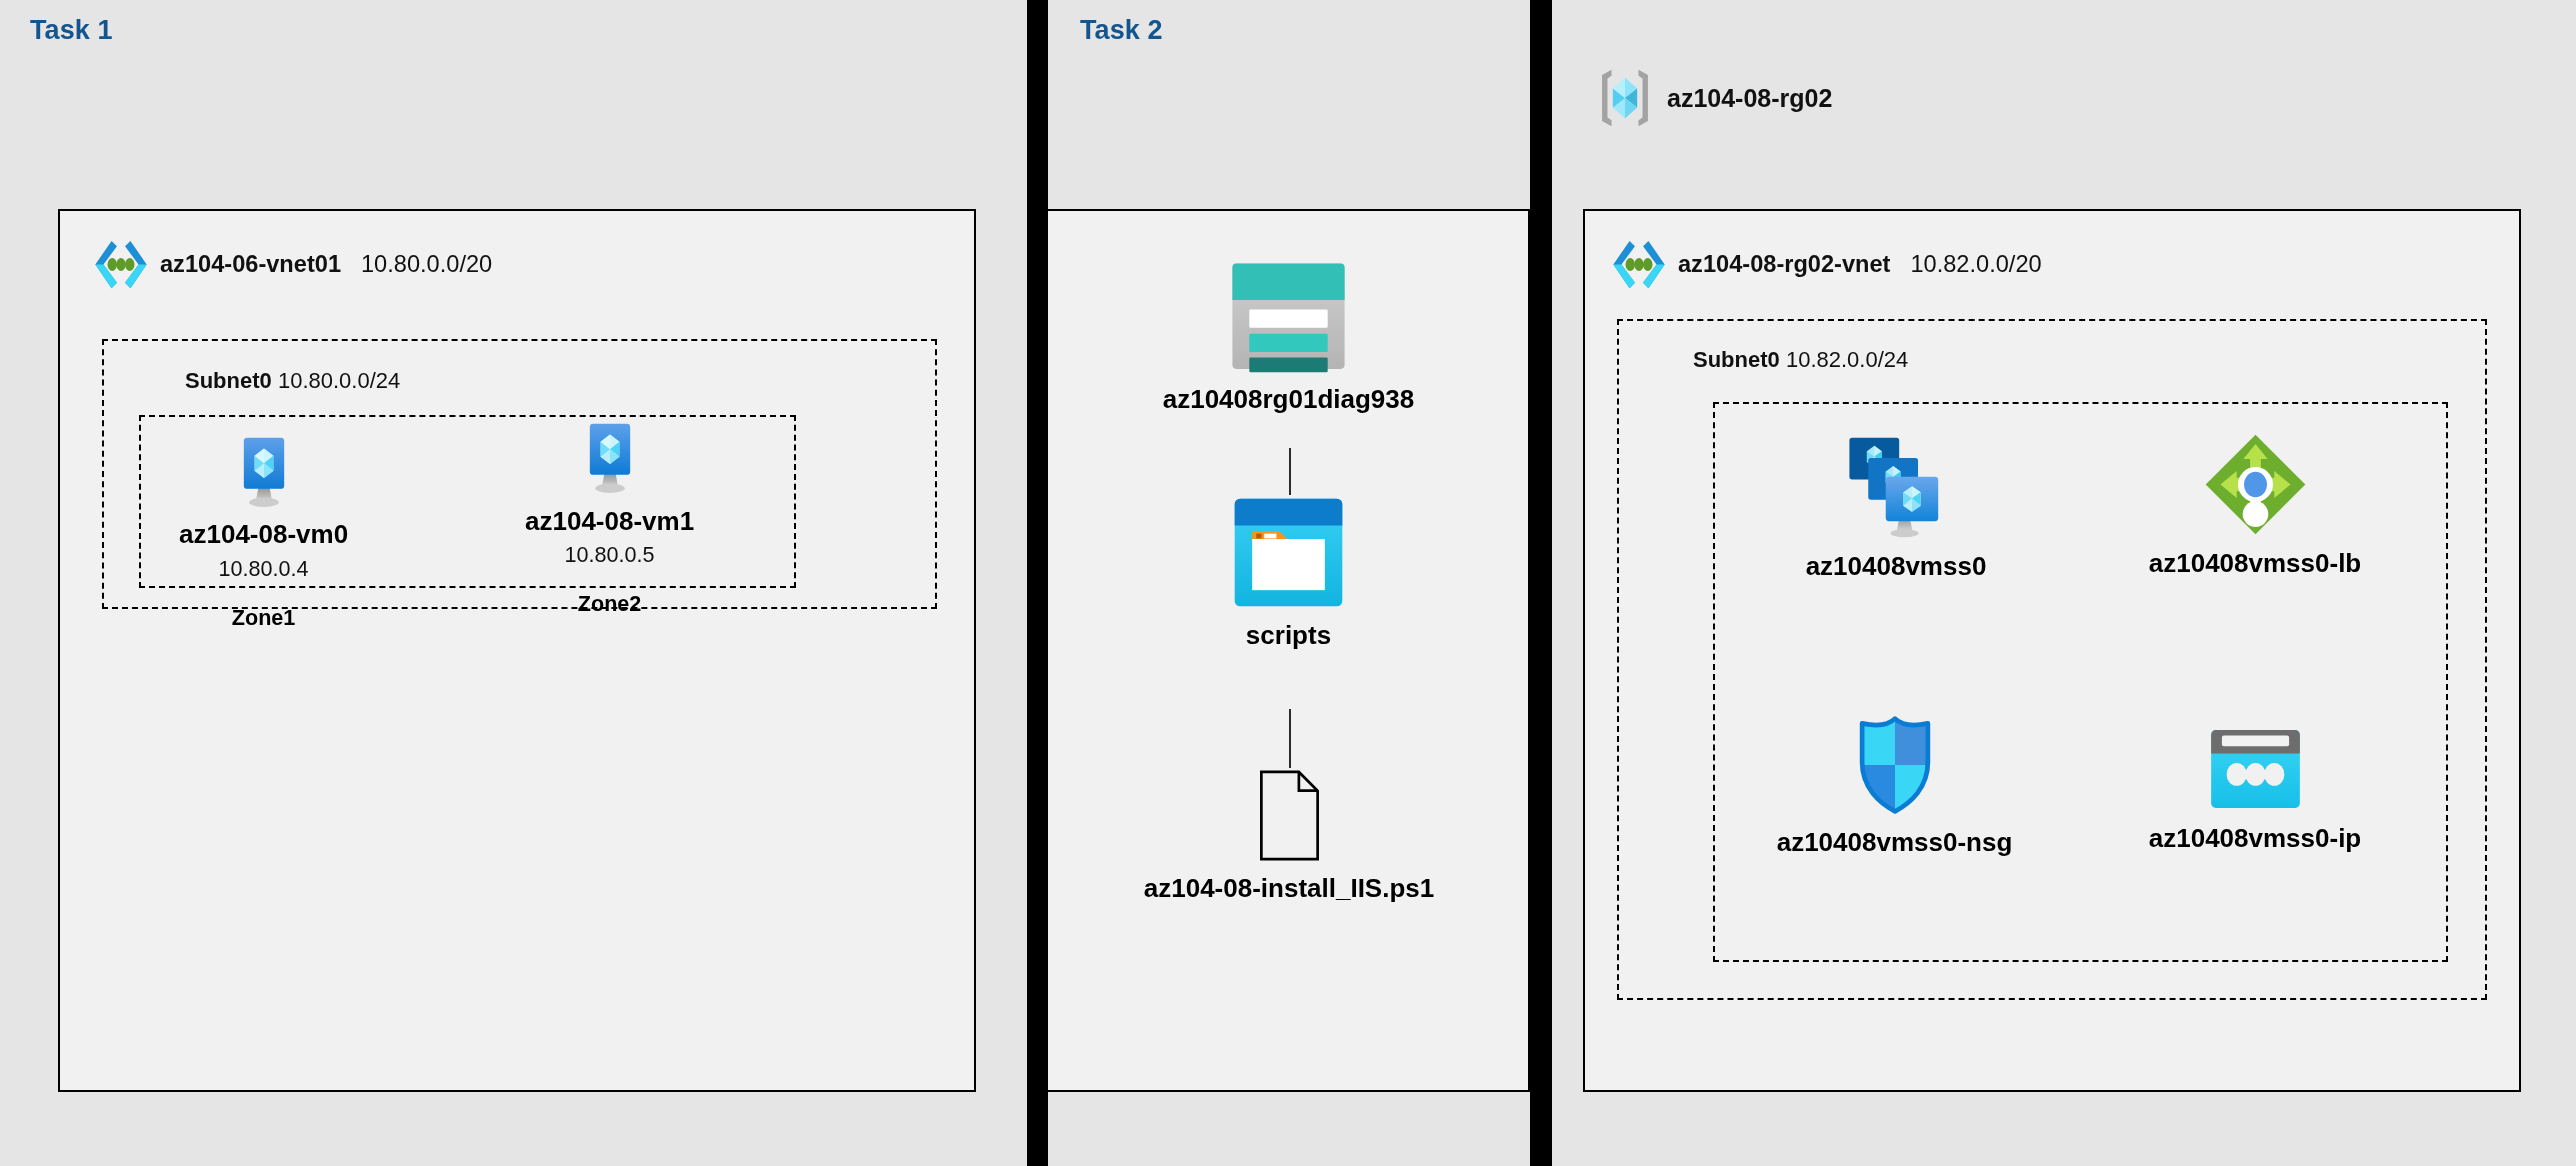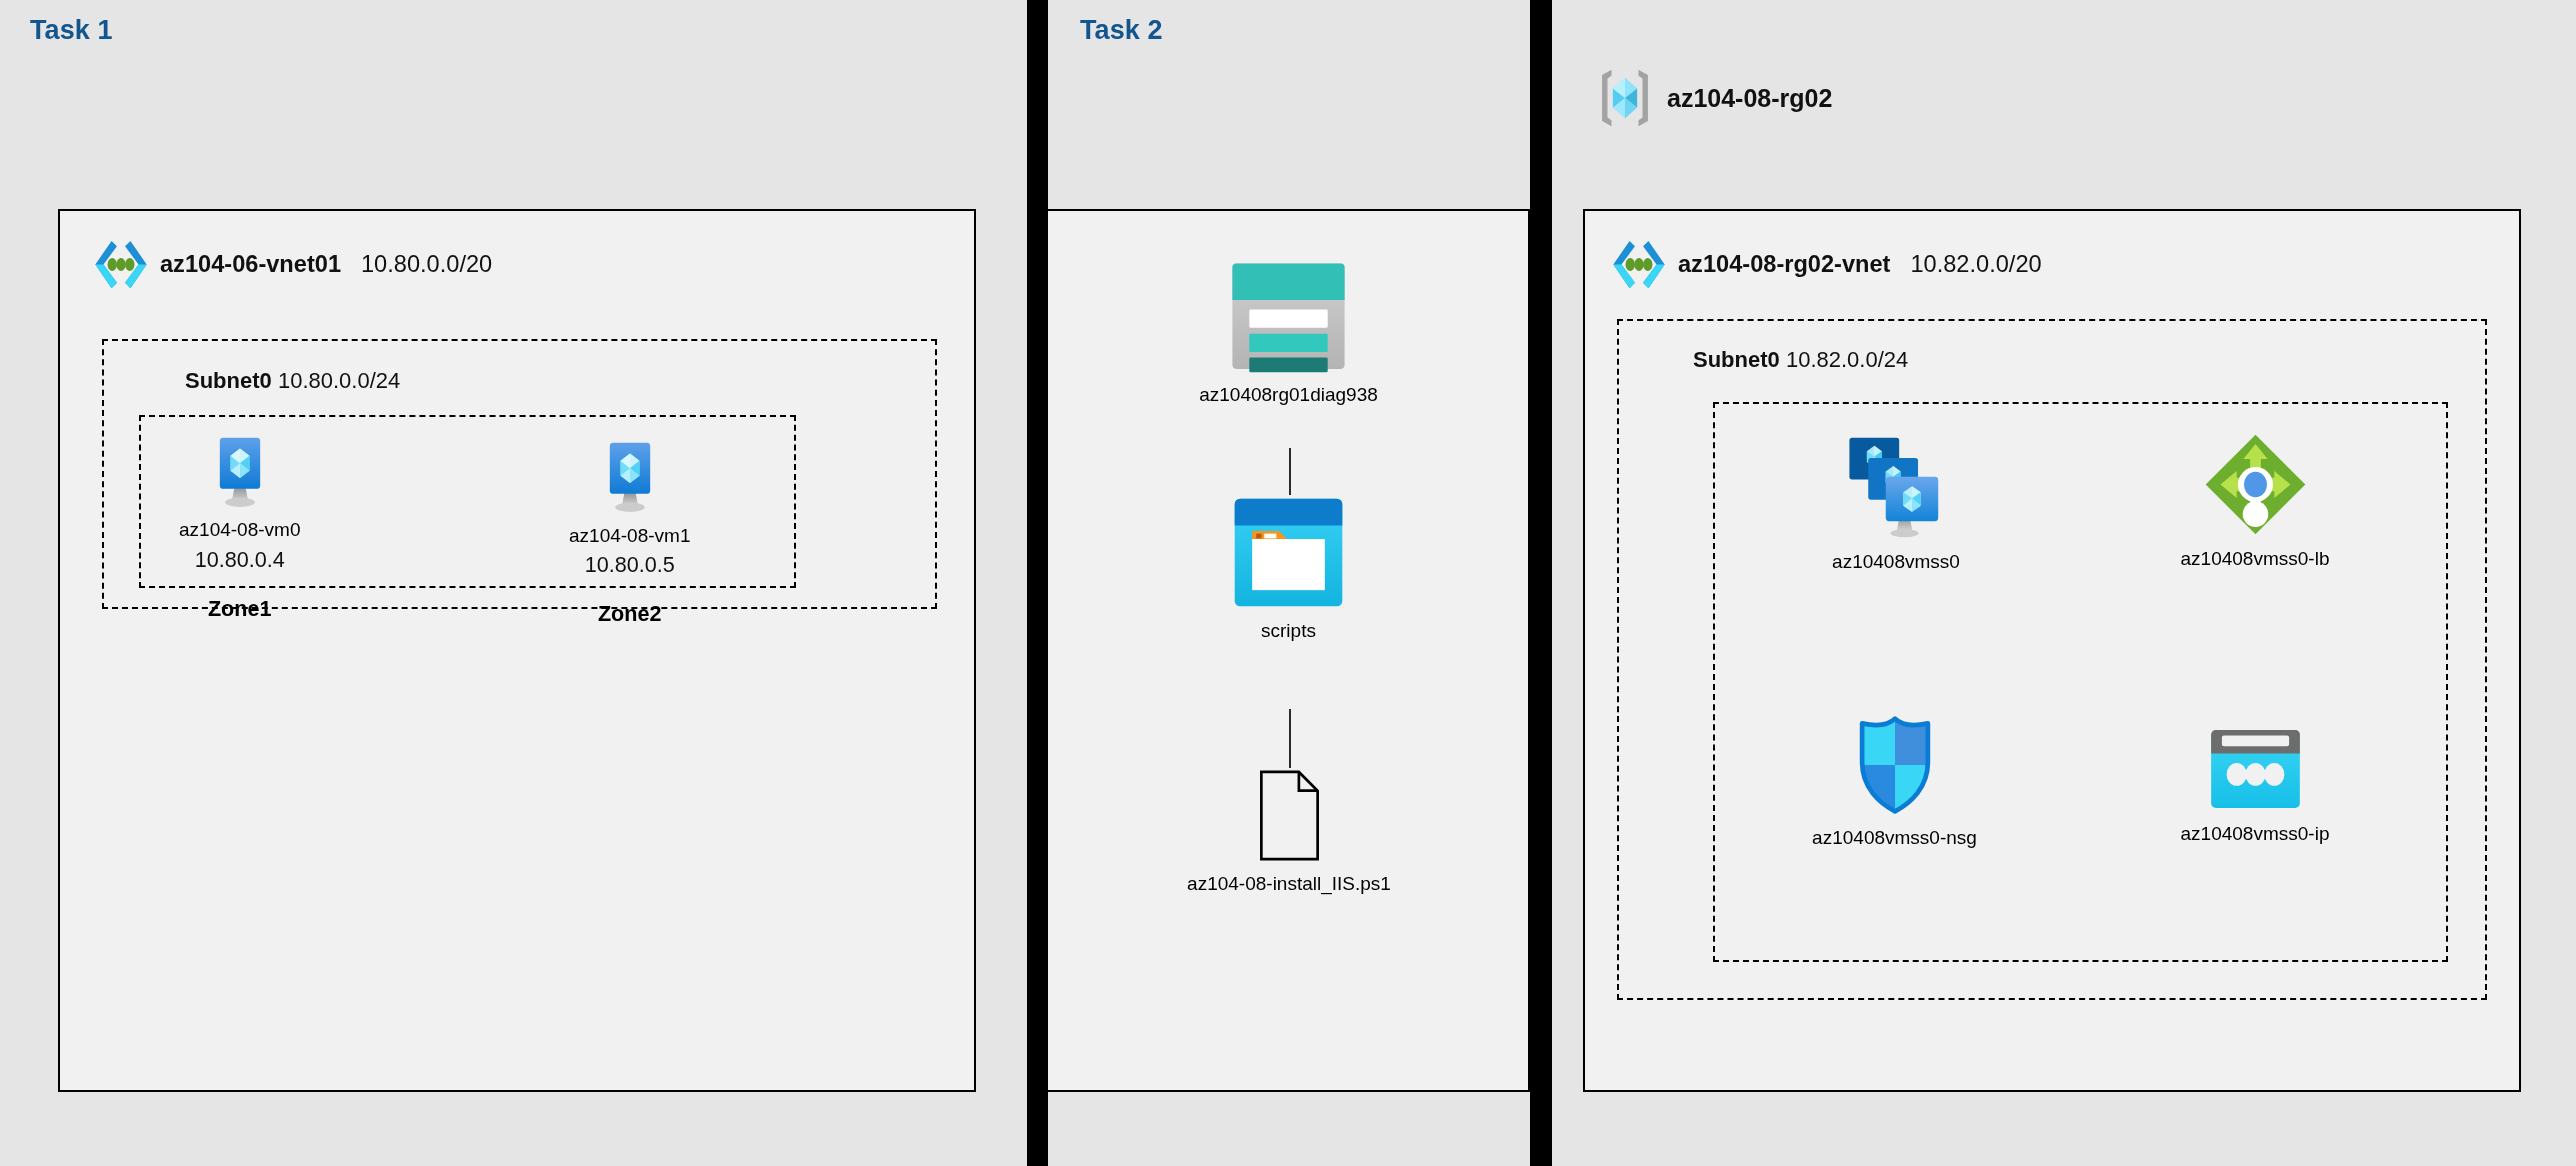--- a/index.html
+++ b/index.html
@@ -53,21 +53,21 @@
 
   
   .subnet-label { position: absolute; font-size: 22px; white-space: nowrap; }
   .subnet-label b { font-weight: bold; color: #111; }
   .subnet-label span { font-weight: normal; color: #111; }
   #subnet01-label { left: 81px; top: 27px; }
   #subnet02-label { left: 74px; top: 26px; }
 
   
   .node { position: absolute; display: flex; flex-direction: column; align-items: center; }
-  .node-cap { font-size: 19px; font-weight: normal; color: #000; white-space: nowrap; text-align: left; }
+  .node-cap { font-size: 26px; font-weight: bold; color: #000; white-space: nowrap; text-align: left; }
   .node-sub { font-size: 21.6px; font-weight: normal; color: #111; white-space: nowrap; text-align: center; }
   .node-zone { font-size: 21.6px; font-weight: bold; color: #000; white-space: nowrap; text-align: center; }
 
   .gap-8  { margin-top: 5.4px; }
   .gap-16 { margin-top: 10.8px; }
   .gap-34 { margin-top: 23px; }
 
   
   .connector { position: absolute; width: 2px; background: #2b2b2b; }
 
@@ -132,21 +132,21 @@
                 <path d="M52 42 L52 64 L38 53 Z" fill="#b9eefc"></path>
                 <path d="M52 42 L38 53 L38 31 Z" fill="#6fdcf8"></path>
                 <path d="M52 20 L38 31 L52 42 Z" fill="#d9f7fe"></path>
               </svg>
             </span>
             <div class="node-cap gap-16">az104-08-vm0</div>
             <div class="node-sub gap-8">10.80.0.4</div>
             <div class="node-zone gap-34">Zone1</div>
           </div>
 
-          <div class="node" style="left:384px; top:23px;margin-left:44px;">
+          <div class="node" style="left:384px; top:4px;">
             <span>
               <svg width="70" height="74" viewBox="0 0 104 110">
                 <defs>
                   <linearGradient id="vmg1" x1="0" y1="0" x2="0" y2="1">
                     <stop offset="0" stop-color="#5ea0ea"></stop>
                       <stop offset="1" stop-color="#0f7bd4"></stop>
                   </linearGradient>
                   <linearGradient id="vms1" x1="0" y1="0" x2="0" y2="1">
                     <stop offset="0" stop-color="#8e8e8e"></stop>
                       <stop offset="1" stop-color="#d2d2d2"></stop>

